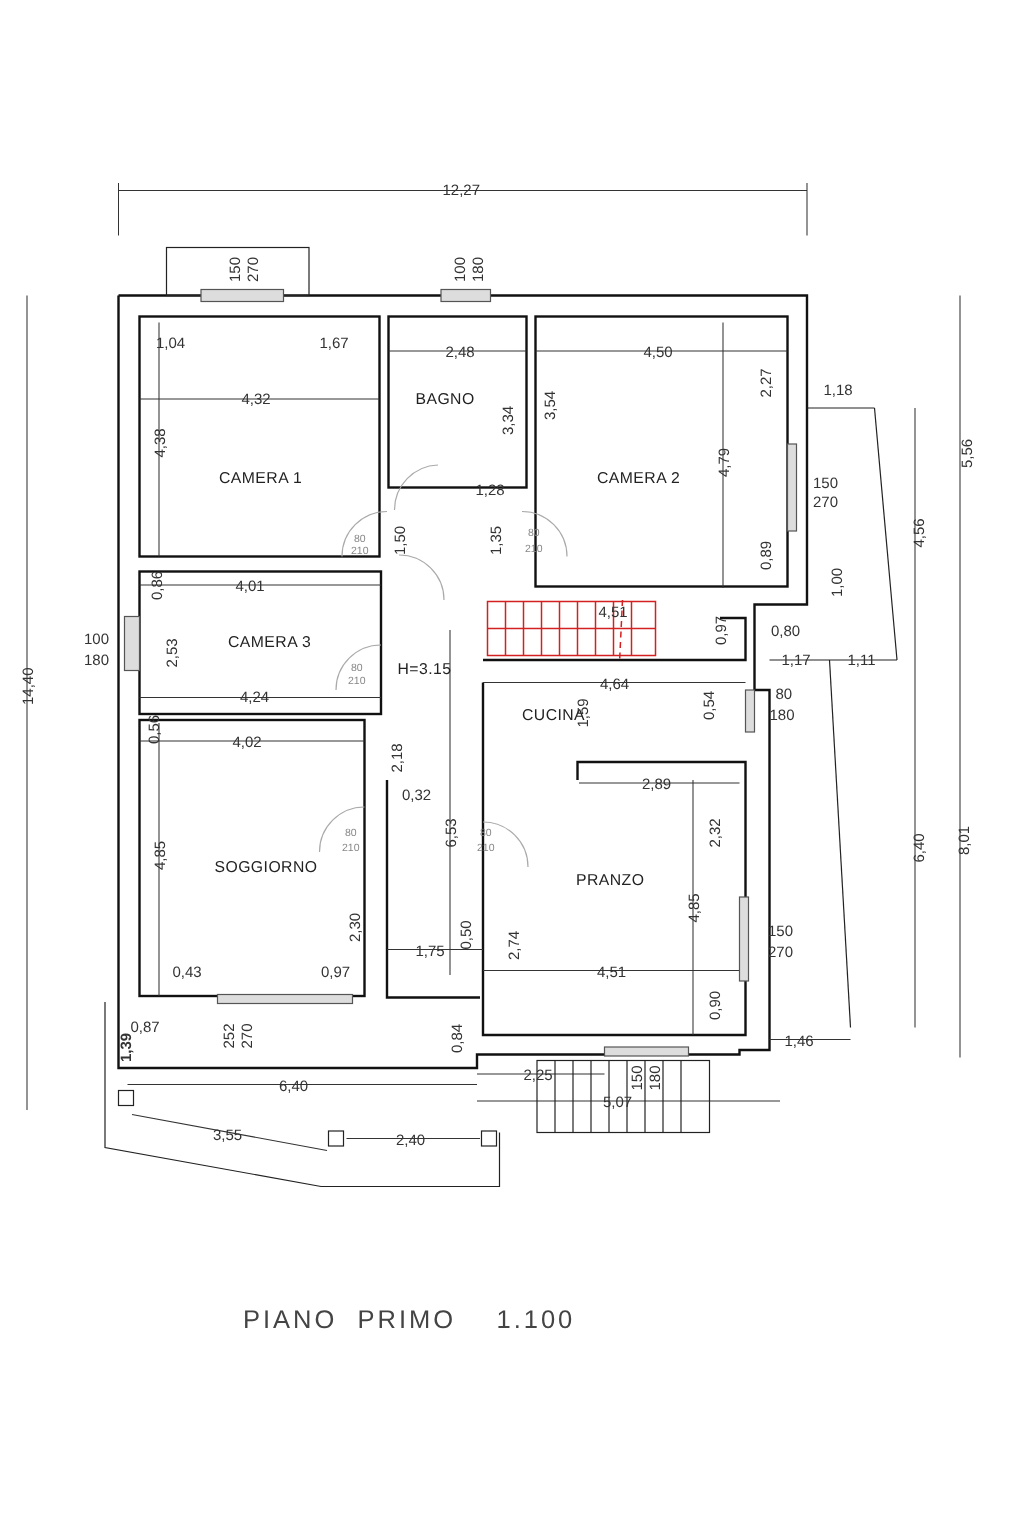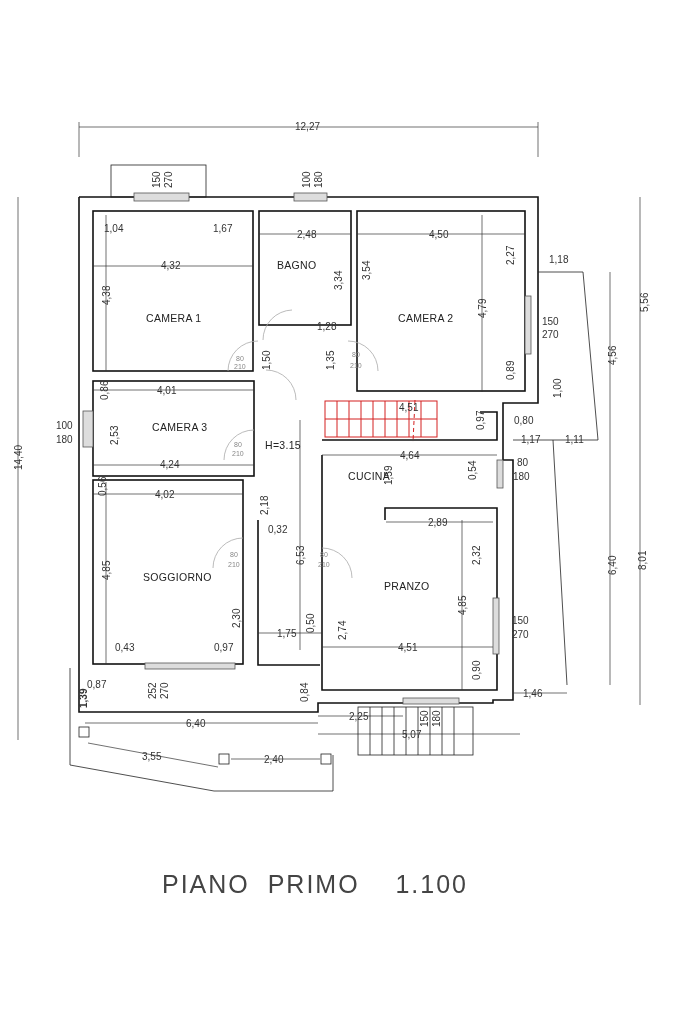--- a/index.html
+++ b/index.html
@@ -7,21 +7,21 @@
   #plan { position:absolute; left:0; top:0; width:683px; height:1023px; }
   .wall { fill:none; stroke:#111; stroke-width:1.6; }
   .thin { fill:none; stroke:#222; stroke-width:0.8; }
   .dim { fill:none; stroke:#333; stroke-width:0.7; }
   .door { fill:none; stroke:#aaa; stroke-width:0.8; }
   .win { fill:#ddd; stroke:#555; stroke-width:0.8; }
   .stair { fill:none; stroke:#d42020; stroke-width:1; }
   .t { font-family:"Liberation Sans", sans-serif; font-size:10px; fill:#333; }
   .room { font-family:"Liberation Sans", sans-serif; font-size:10.5px; fill:#222; letter-spacing:0.3px; }
   .small { font-family:"Liberation Sans", sans-serif; font-size:7px; fill:#888; }
-  .title { position:absolute; left:162px; top:870px; font-family:"Liberation Sans", sans-serif; font-size:25px; font-weight:300; color:#444; letter-spacing:2px; white-space:pre; }
+  .title { position:absolute; left:162px; top:870px; font-family:"Liberation Sans", sans-serif; font-size:17px; font-weight:300; color:#444; letter-spacing:2px; white-space:pre; }
 </style>
 </head>
 <body>
 
 <svg id="plan" viewBox="0 0 683 1023" xmlns="http://www.w3.org/2000/svg">
 
   <g>
     <polyline class="wall" points="79,197 538,197 538,403 503,403 503,460 513,460 513,700 493,700 493,703 318,703 318,712 79,712 79,197"></polyline>
   </g>
 

